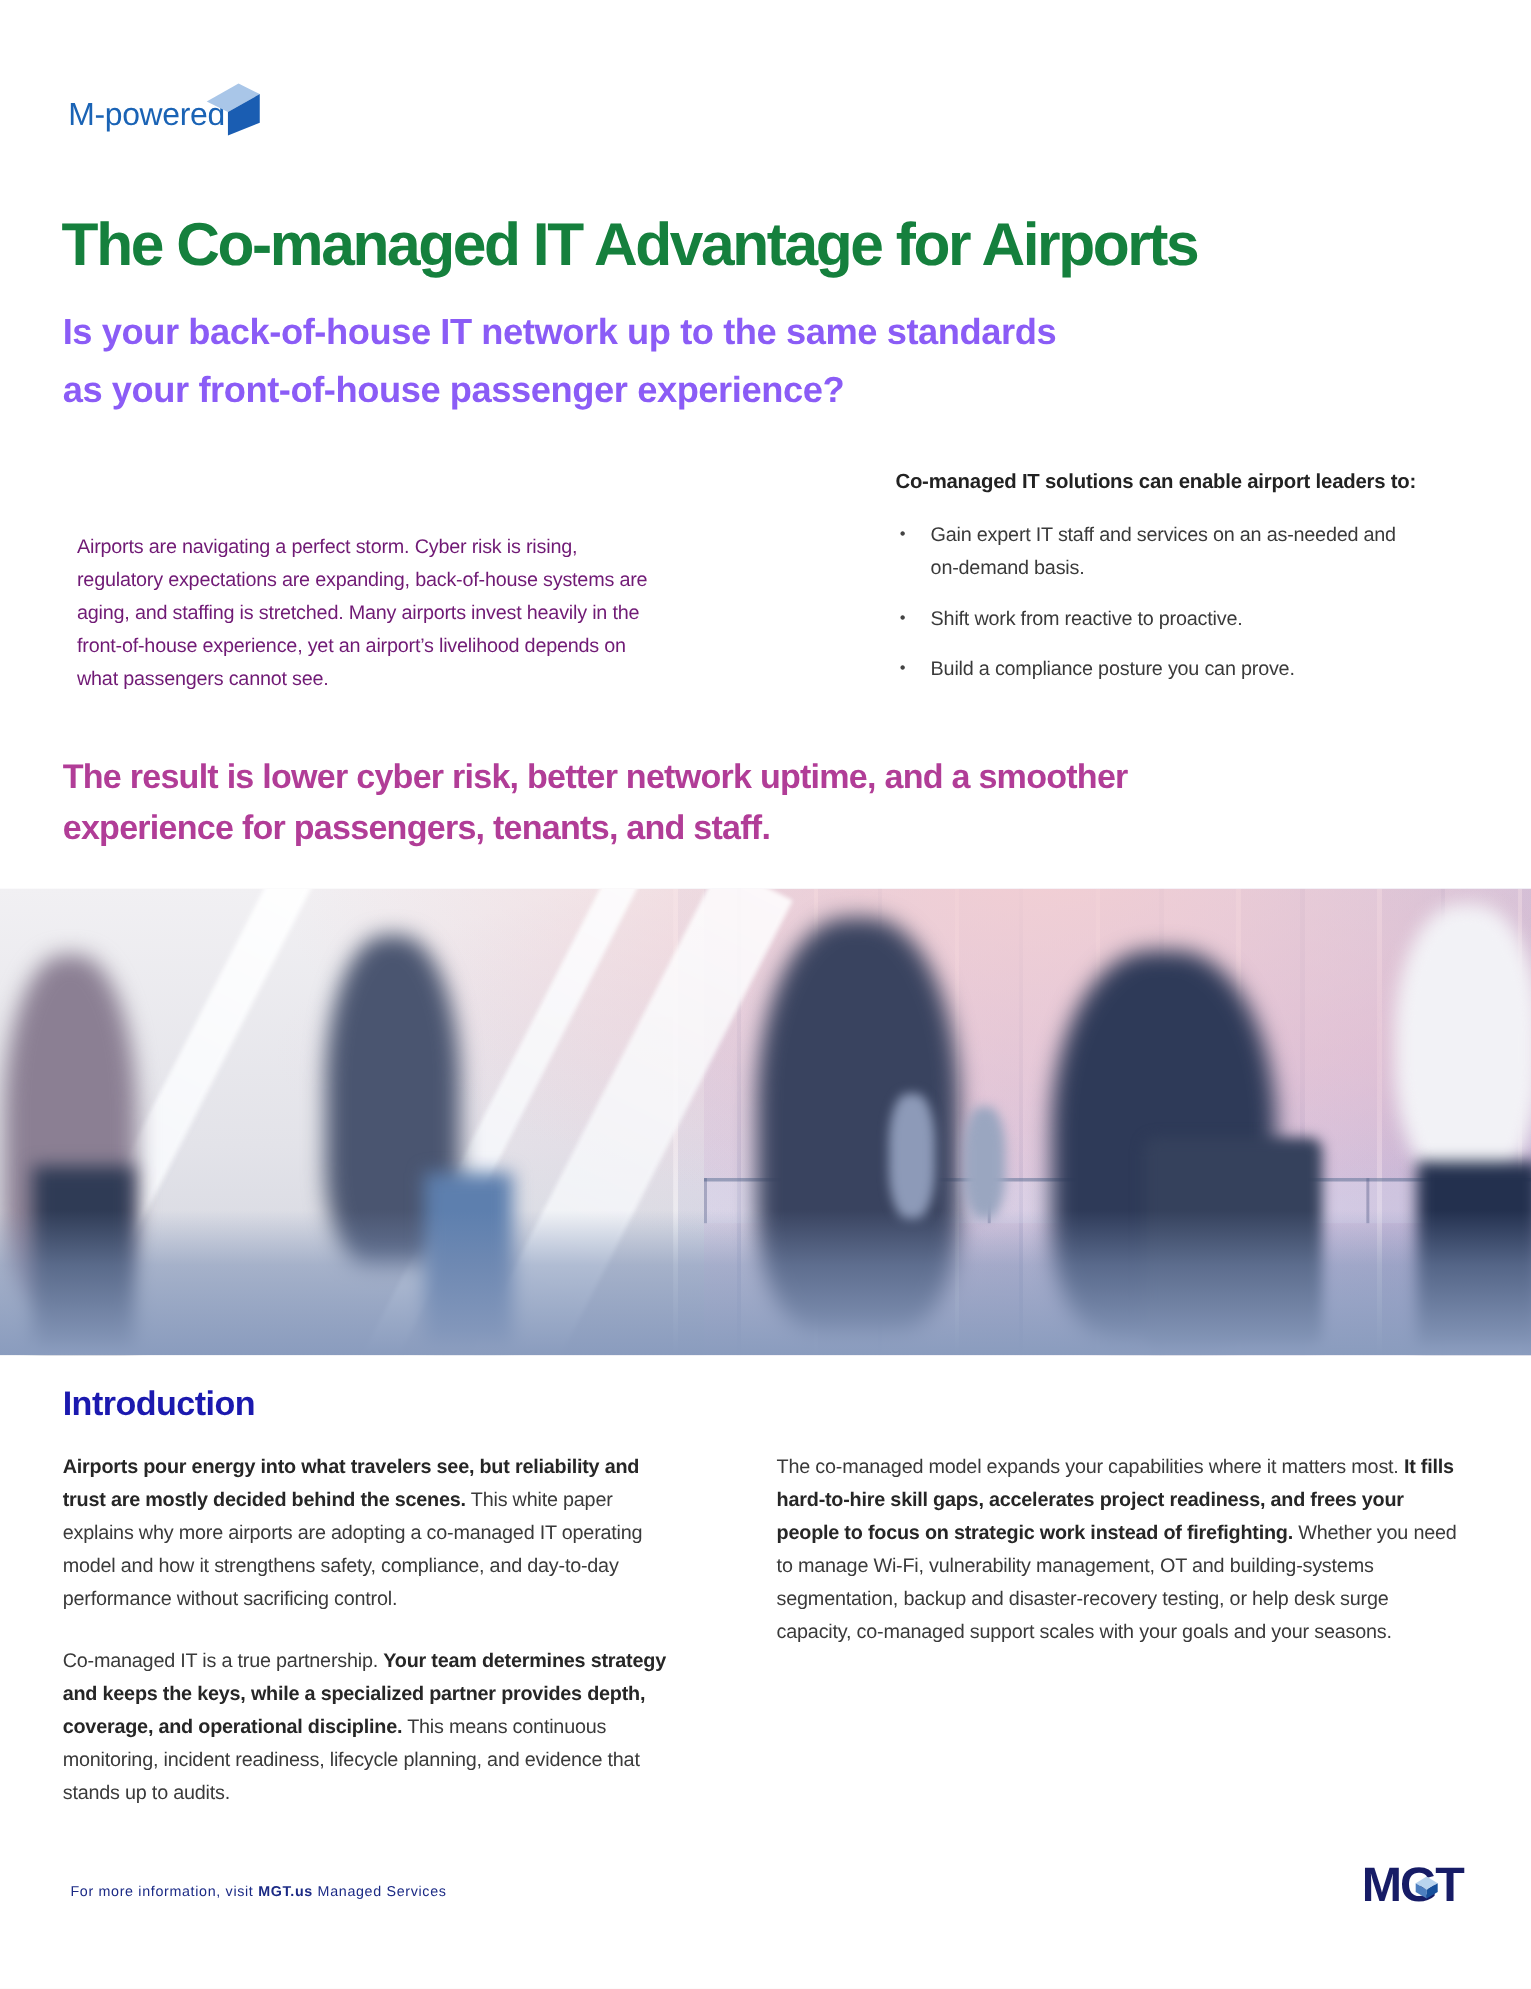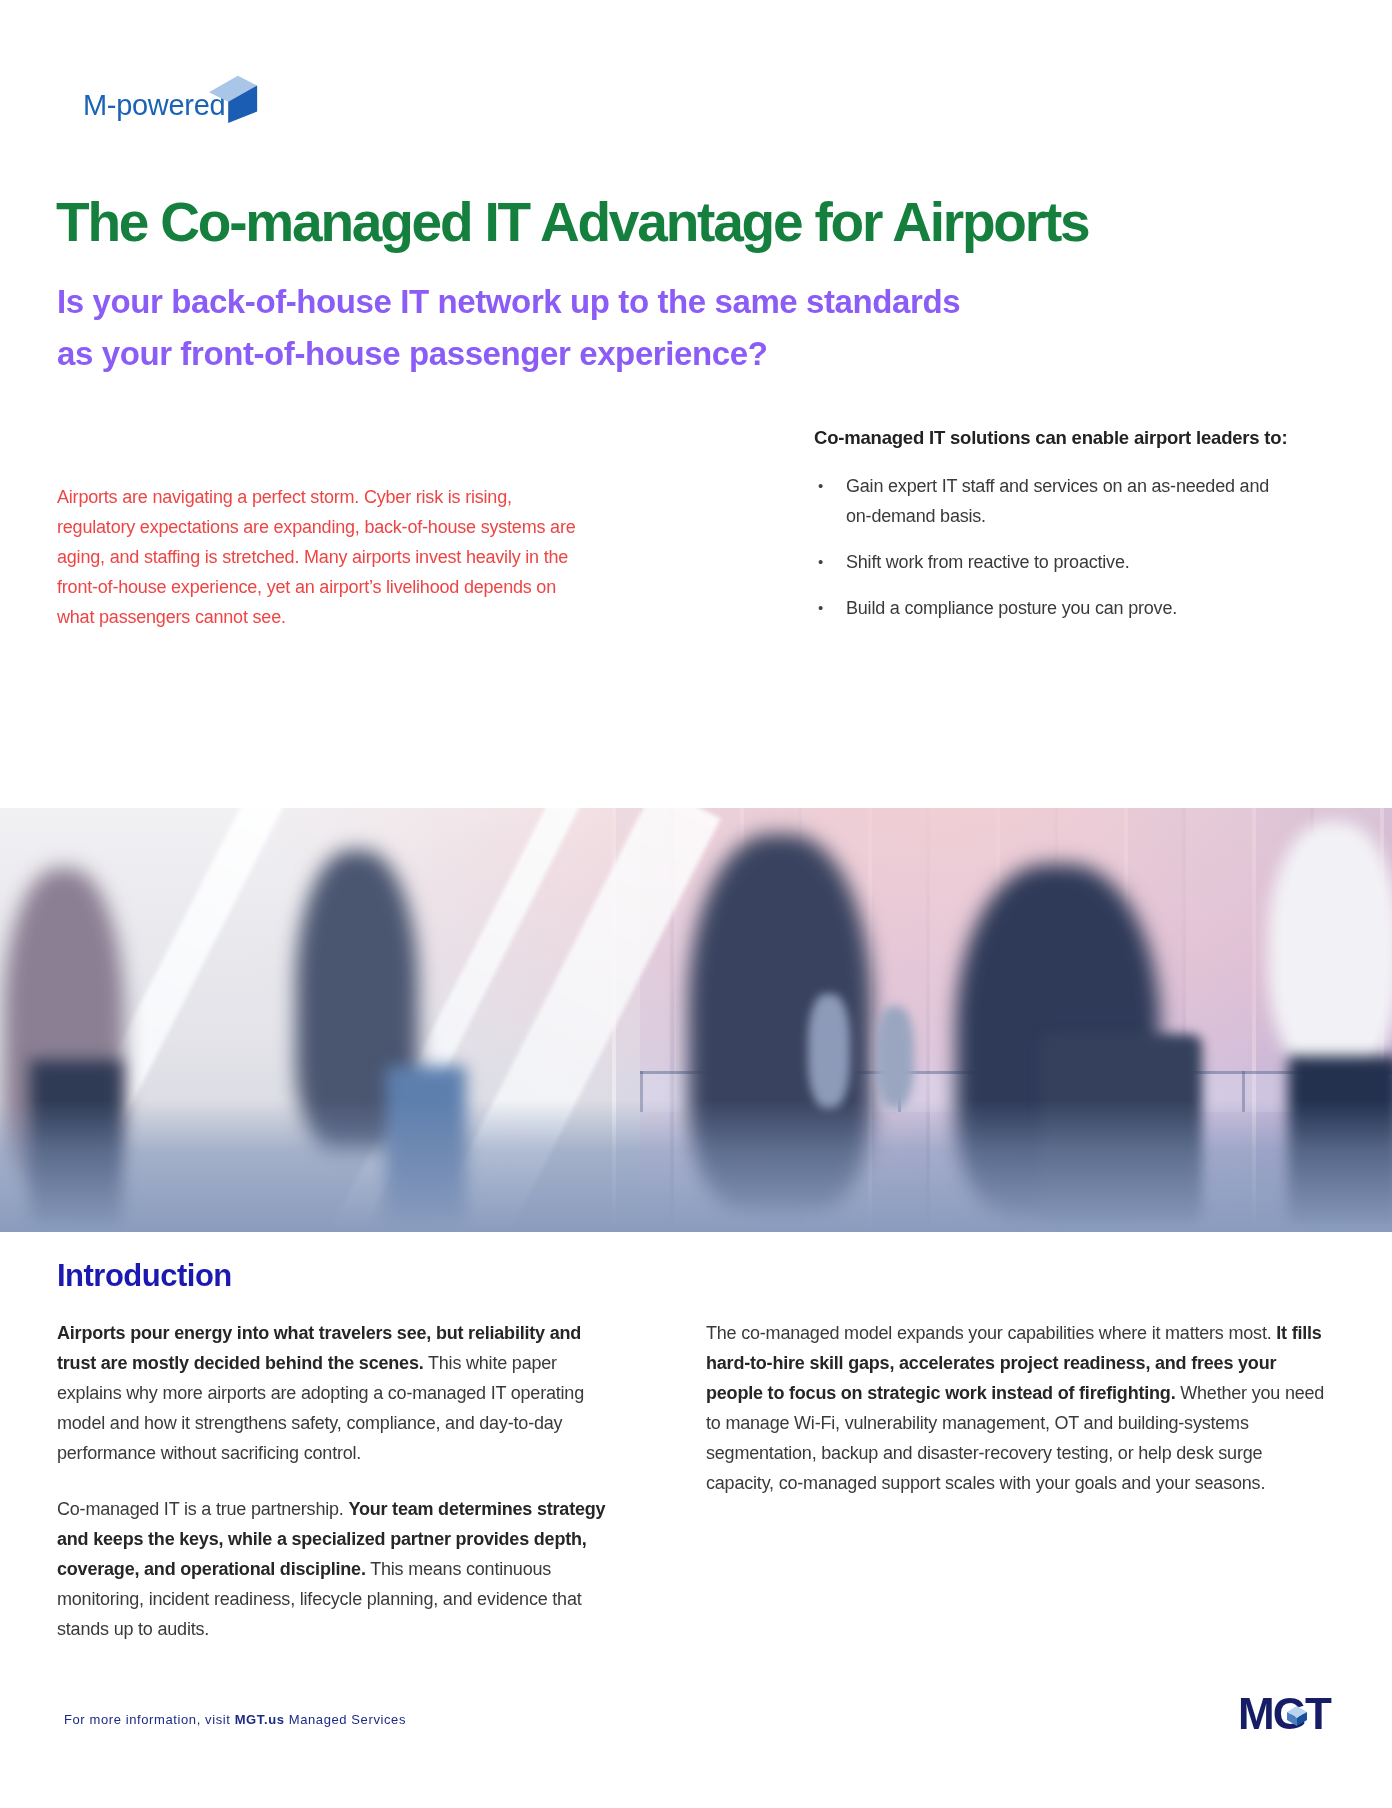--- a/index.html
+++ b/index.html
@@ -2,29 +2,29 @@
 <html><head>
 <meta charset="utf-8">
 <style>
   html,body{margin:0;padding:0;background:#fff;}
   .page{
     position:relative;width:1392px;height:1808px;background:#ffffff;
     font-family:"Liberation Sans",sans-serif;color:#333;overflow:hidden;
     outline:1px solid #ececec;
   }
   
-  .logo{position:absolute;left:62px;top:72px;display:flex;align-items:flex-end;margin-left:21px;}
+  .logo{position:absolute;left:62px;top:72px;display:flex;align-items:flex-end;}
   .logo-text{font-size:29px;font-weight:500;color:#1a63b5;letter-spacing:-0.3px;line-height:1;padding-bottom:4px;}
   .logo-cube{margin-left:-18px;margin-bottom:0;}
   
   .title{position:absolute;left:56px;top:190px;font-size:55px;font-weight:800;color:#15803d;letter-spacing:-2.2px;white-space:nowrap;}
   .subtitle{position:absolute;left:57px;top:276px;width:920px;font-size:33px;font-weight:700;color:#8b5cf6;letter-spacing:-0.4px;line-height:52px;}
   .section-heading{font-size:31px;font-weight:800;color:#1b19af;letter-spacing:-0.5px;}
   .exec-heading{position:absolute;left:57px;top:420px;}
-  .exec-body{position:absolute;left:57px;top:482px;width:525px;font-size:18px;line-height:30px;color:#ef4444;letter-spacing:-0.2px;}
+  .exec-body{position:absolute;left:70px;top:482px;width:525px;font-size:18px;line-height:30px;color:#701a75;letter-spacing:-0.2px;}
   
   .benefits{position:absolute;left:814px;top:425px;width:520px;}
   .benefits-heading{font-size:18.5px;font-weight:700;color:#222;line-height:26px;letter-spacing:-0.2px;}
   .benefits-list{list-style:none;margin:20px 0 0 0;padding:0;}
   .benefits-list li{display:flex;margin-bottom:16px;}
   .bullet-dot{flex:0 0 auto;width:28px;color:#444;font-size:15px;line-height:30px;text-align:left;padding-left:4px;}
   .bullet-text{font-size:18px;line-height:30px;color:#3a3a3a;letter-spacing:-0.2px;max-width:440px;}
   
   .callout{position:absolute;left:57px;top:682px;width:1010px;font-size:31px;font-weight:800;
     color:#b13d97;line-height:47px;letter-spacing:-0.7px;}
@@ -102,20 +102,21 @@
         <span class="bullet-dot">•</span>
         <span class="bullet-text">Shift work from reactive to proactive.</span>
       </li>
       <li>
         <span class="bullet-dot">•</span>
         <span class="bullet-text">Build a compliance posture you can prove.</span>
       </li>
     </ul>
   </div>
 
+  <div class="callout">The result is lower cyber risk, better network uptime, and a smoother experience for passengers, tenants, and staff.</div>
 
   <div class="photo" role="img" aria-label="Blurred travelers with luggage hurrying through a bright airport terminal with angled light beams and glass walls">
     <div class="ph-wall-left"></div>
     <div class="ph-windows"></div>
     <div class="ph-glow"></div>
     <div class="ph-rail"></div>
     <div class="beam beam-1"></div>
     <div class="beam beam-2"></div>
     <div class="beam beam-3"></div>
     <div class="sil sil-1"></div>

